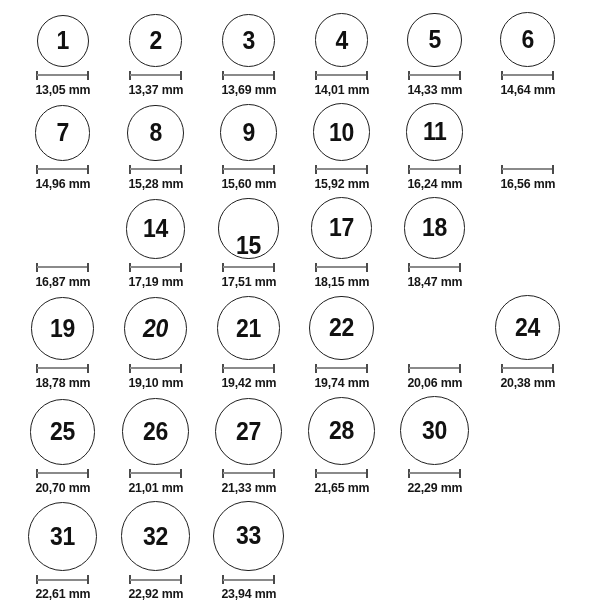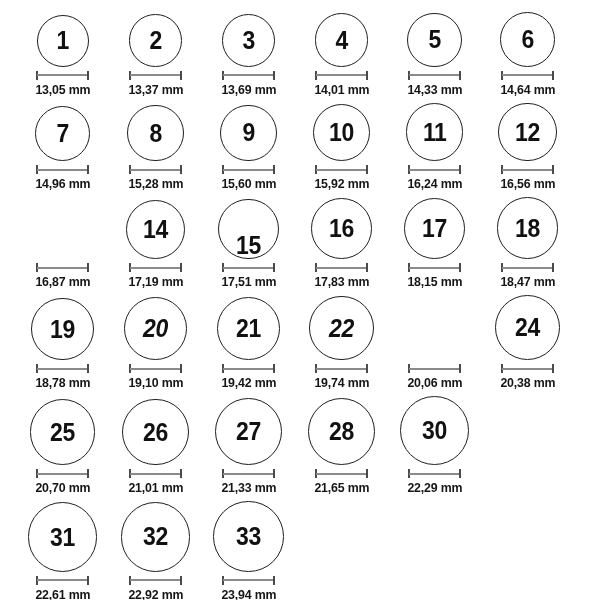--- a/index.html
+++ b/index.html
@@ -213,23 +213,20 @@
     </div>
     <div class="diameter-ruler">
       <span class="ruler-tick left"></span>
       <span class="ruler-line"></span>
       <span class="ruler-tick right"></span>
     </div>
     <div class="diameter-label">16,24 mm</div>
   </div>
 
   <div class="ring-cell">
-    <div class="ring-circle" style="width: 58.38px; height: 58.38px;">
-      <span class="ring-size-number">12</span>
-    </div>
     <div class="diameter-ruler">
       <span class="ruler-tick left"></span>
       <span class="ruler-line"></span>
       <span class="ruler-tick right"></span>
     </div>
     <div class="diameter-label">16,56 mm</div>
   </div>
 </div>
     <div class="ring-row">
   <div class="ring-cell">
@@ -258,31 +255,20 @@
       <span class="ring-size-number">15</span>
     </div>
     <div class="diameter-ruler">
       <span class="ruler-tick left"></span>
       <span class="ruler-line"></span>
       <span class="ruler-tick right"></span>
     </div>
     <div class="diameter-label">17,51 mm</div>
   </div>
 
-  <div class="ring-cell">
-    <div class="ring-circle" style="width: 60.7px; height: 60.7px;">
-      <span class="ring-size-number">16</span>
-    </div>
-    <div class="diameter-ruler">
-      <span class="ruler-tick left"></span>
-      <span class="ruler-line"></span>
-      <span class="ruler-tick right"></span>
-    </div>
-    <div class="diameter-label">17,83 mm</div>
-  </div>
 
   <div class="ring-cell">
     <div class="ring-circle" style="width: 61.28px; height: 61.28px;">
       <span class="ring-size-number">17</span>
     </div>
     <div class="diameter-ruler">
       <span class="ruler-tick left"></span>
       <span class="ruler-line"></span>
       <span class="ruler-tick right"></span>
     </div>
@@ -332,21 +318,21 @@
     </div>
     <div class="diameter-ruler">
       <span class="ruler-tick left"></span>
       <span class="ruler-line"></span>
       <span class="ruler-tick right"></span>
     </div>
     <div class="diameter-label">19,42 mm</div>
   </div>
 
   <div class="ring-cell">
-    <div class="ring-circle" style="width: 64.18px; height: 64.18px; font-style: italic;">
+    <div class="ring-circle" style="width: 64.18px; height: 64.18px;">
       <span class="ring-size-number">22</span>
     </div>
     <div class="diameter-ruler">
       <span class="ruler-tick left"></span>
       <span class="ruler-line"></span>
       <span class="ruler-tick right"></span>
     </div>
     <div class="diameter-label">19,74 mm</div>
   </div>
 

